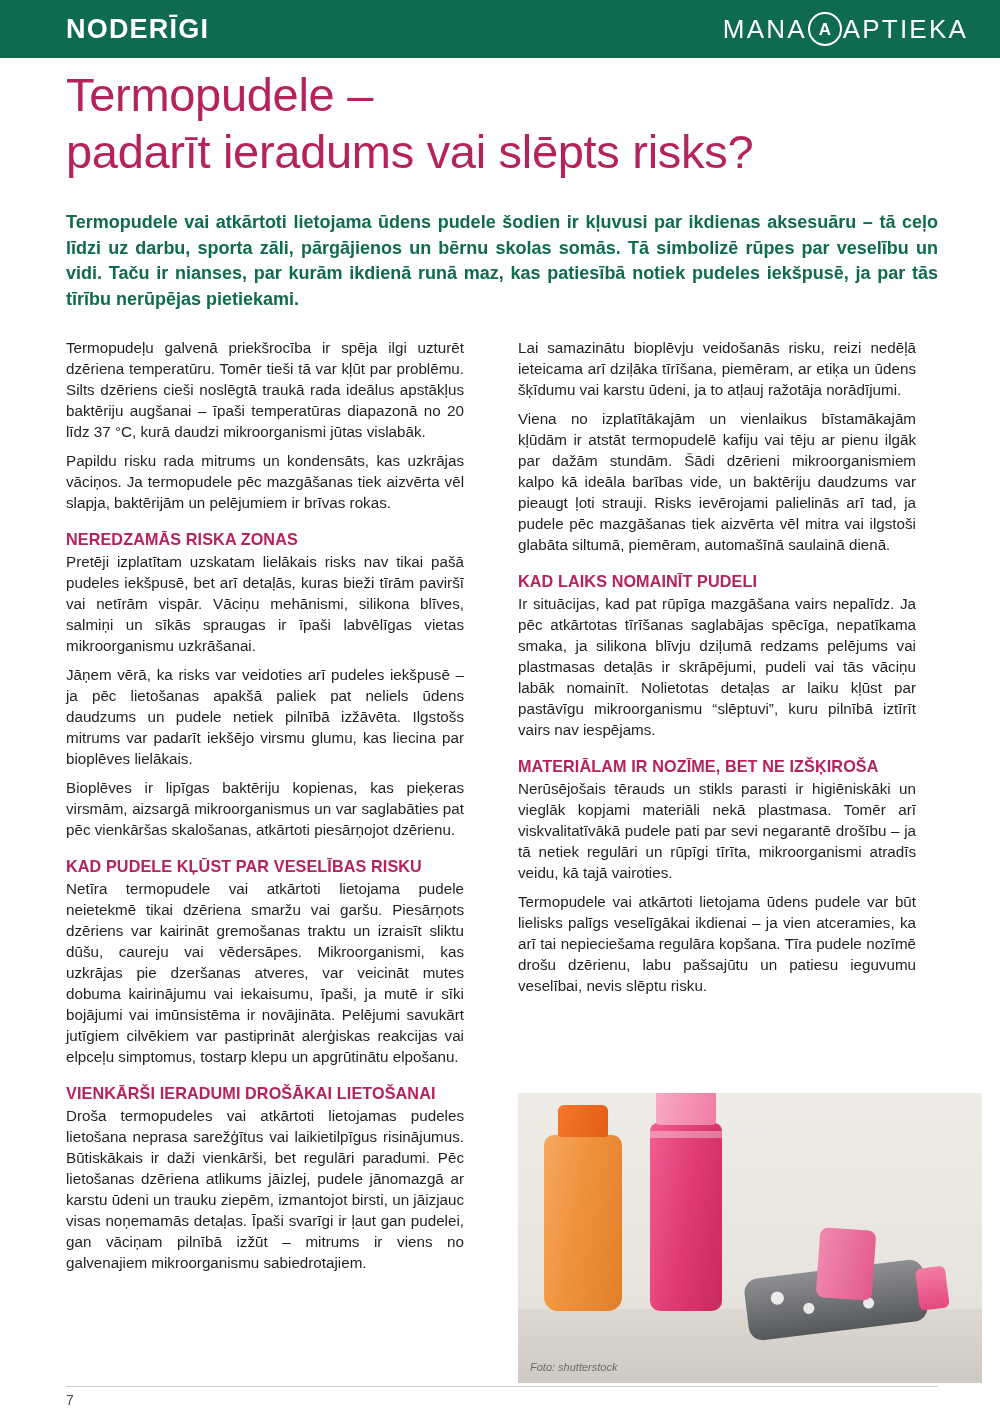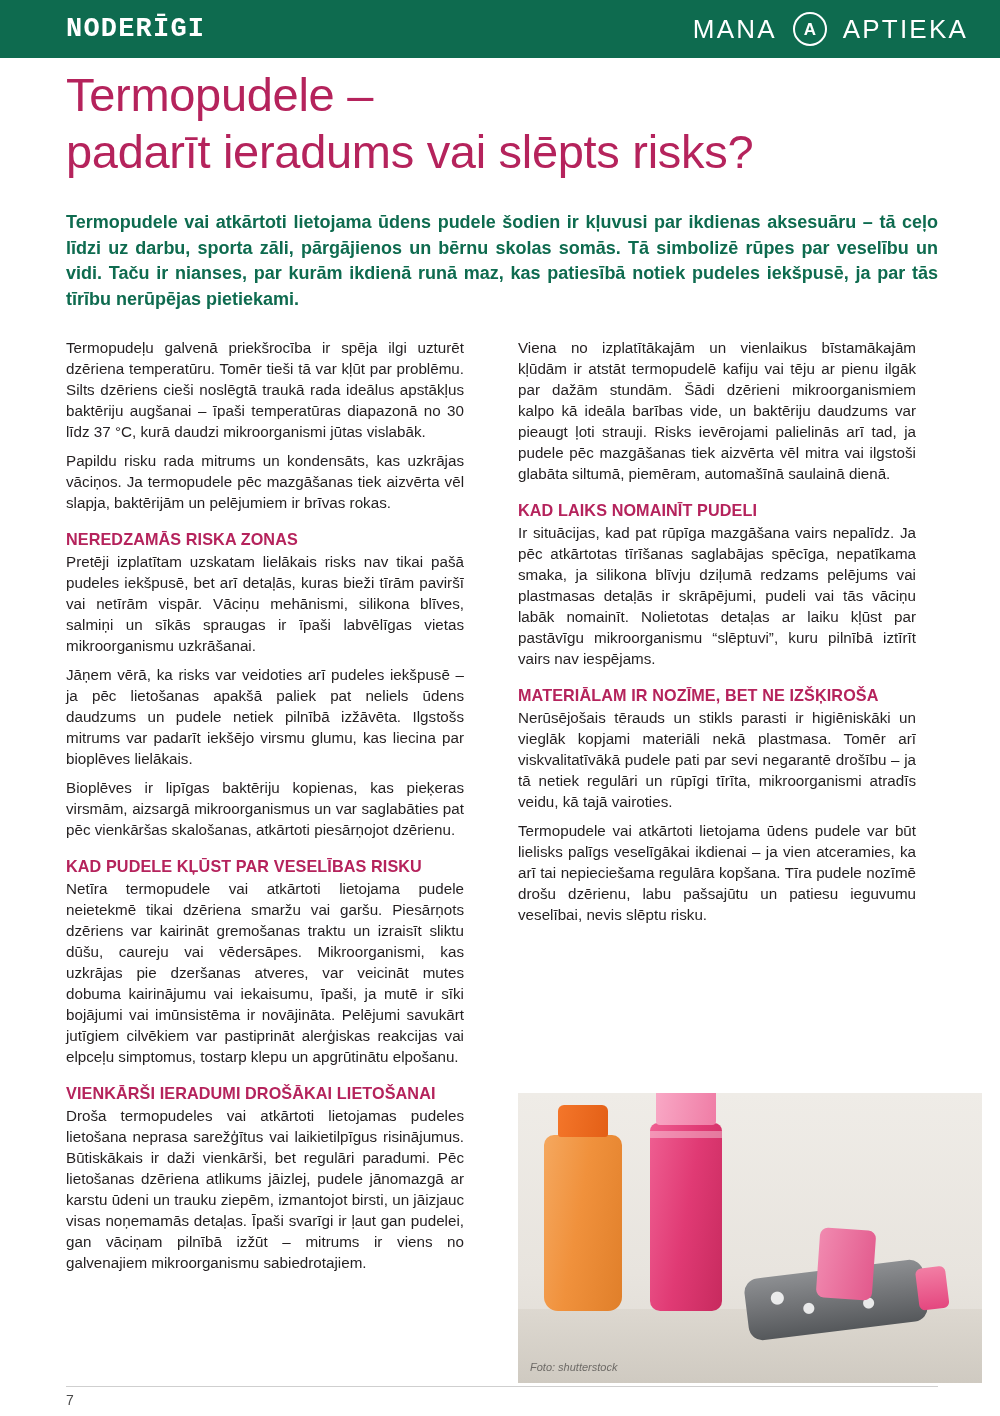--- a/index.html
+++ b/index.html
@@ -28,26 +28,25 @@
     align-items: center;
     justify-content: space-between;
     box-sizing: border-box;
     padding: 0 32px 0 66px;
   }
   .header-kicker {
     color: #ffffff;
     font-size: 27px;
     font-weight: bold;
     letter-spacing: 1.2px;
-    font-family: Liberation Mono, monospace;
   }
   .brand {
     display: flex;
     align-items: center;
-    gap: 16px;
+    gap: 1px;
     color: #ffffff;
     font-size: 26px;
     letter-spacing: 2.2px;
   }
   .brand-mark {
     width: 30px;
     height: 30px;
     border-radius: 50%;
     border: 2px solid #ffffff;
     display: inline-flex;
@@ -265,33 +264,34 @@
 </div>
 
 <div class="title-block">
   <div class="title-line">Termopudele –</div>
   <div class="title-line">padarīt ieradums vai slēpts risks?</div>
 </div>
 
 <div class="lead">Termopudele vai atkārtoti lietojama ūdens pudele šodien ir kļuvusi par ikdienas aksesuāru – tā ceļo līdzi uz darbu, sporta zāli, pārgājienos un bērnu skolas somās. Tā simbolizē rūpes par veselību un vidi. Taču ir nianses, par kurām ikdienā runā maz, kas patiesībā notiek pudeles iekšpusē, ja par tās tīrību nerūpējas pietiekami.</div>
 
 <div class="col col-left">
-  <p>Termopudeļu galvenā priekšrocība ir spēja ilgi uzturēt dzēriena temperatūru. Tomēr tieši tā var kļūt par problēmu. Silts dzēriens cieši noslēgtā traukā rada ideālus apstākļus baktēriju augšanai – īpaši temperatūras diapazonā no 30 līdz 37 °C, kurā daudzi mikroorganismi jūtas vislabāk.</p>
+  <p>Termopudeļu galvenā priekšrocība ir spēja ilgi uzturēt dzēriena temperatūru. Tomēr tieši tā var kļūt par problēmu. Silts dzēriens cieši noslēgtā traukā rada ideālus apstākļus baktēriju augšanai – īpaši temperatūras diapazonā no 20 līdz 37 °C, kurā daudzi mikroorganismi jūtas vislabāk.</p>
   <p>Papildu risku rada mitrums un kondensāts, kas uzkrājas vāciņos. Ja termopudele pēc mazgāšanas tiek aizvērta vēl slapja, baktērijām un pelējumiem ir brīvas rokas.</p>
   <h3 class="sub">NEREDZAMĀS RISKA ZONAS</h3>
   <p>Pretēji izplatītam uzskatam lielākais risks nav tikai pašā pudeles iekšpusē, bet arī detaļās, kuras bieži tīrām paviršī vai netīrām vispār. Vāciņu mehānismi, silikona blīves, salmiņi un sīkās spraugas ir īpaši labvēlīgas vietas mikroorganismu uzkrāšanai.</p>
   <p>Jāņem vērā, ka risks var veidoties arī pudeles iekšpusē – ja pēc lietošanas apakšā paliek pat neliels ūdens daudzums un pudele netiek pilnībā izžāvēta. Ilgstošs mitrums var padarīt iekšējo virsmu glumu, kas liecina par bioplēves lielākais.</p>
   <p>Bioplēves ir lipīgas baktēriju kopienas, kas pieķeras virsmām, aizsargā mikroorganismus un var saglabāties pat pēc vienkāršas skalošanas, atkārtoti piesārņojot dzērienu.</p>
   <h3 class="sub">KAD PUDELE KĻŪST PAR VESELĪBAS RISKU</h3>
   <p>Netīra termopudele vai atkārtoti lietojama pudele neietekmē tikai dzēriena smaržu vai garšu. Piesārņots dzēriens var kairināt gremošanas traktu un izraisīt sliktu dūšu, caureju vai vēdersāpes. Mikroorganismi, kas uzkrājas pie dzeršanas atveres, var veicināt mutes dobuma kairinājumu vai iekaisumu, īpaši, ja mutē ir sīki bojājumi vai imūnsistēma ir novājināta. Pelējumi savukārt jutīgiem cilvēkiem var pastiprināt alerģiskas reakcijas vai elpceļu simptomus, tostarp klepu un apgrūtinātu elpošanu.</p>
   <h3 class="sub">VIENKĀRŠI IERADUMI DROŠĀKAI LIETOŠANAI</h3>
   <p>Droša termopudeles vai atkārtoti lietojamas pudeles lietošana neprasa sarežģītus vai laikietilpīgus risinājumus. Būtiskākais ir daži vienkārši, bet regulāri paradumi. Pēc lietošanas dzēriena atlikums jāizlej, pudele jānomazgā ar karstu ūdeni un trauku ziepēm, izmantojot birsti, un jāizjauc visas noņemamās detaļas. Īpaši svarīgi ir ļaut gan pudelei, gan vāciņam pilnībā izžūt – mitrums ir viens no galvenajiem mikroorganismu sabiedrotajiem.</p>
 </div>
 
 <div class="col col-right">
+  <p>Lai samazinātu bioplēvju veidošanās risku, reizi nedēļā ieteicama arī dziļāka tīrīšana, piemēram, ar etiķa un ūdens šķīdumu vai karstu ūdeni, ja to atļauj ražotāja norādījumi.</p>
   <p>Viena no izplatītākajām un vienlaikus bīstamākajām kļūdām ir atstāt termopudelē kafiju vai tēju ar pienu ilgāk par dažām stundām. Šādi dzērieni mikroorganismiem kalpo kā ideāla barības vide, un baktēriju daudzums var pieaugt ļoti strauji. Risks ievērojami palielinās arī tad, ja pudele pēc mazgāšanas tiek aizvērta vēl mitra vai ilgstoši glabāta siltumā, piemēram, automašīnā saulainā dienā.</p>
   <h3 class="sub">KAD LAIKS NOMAINĪT PUDELI</h3>
   <p>Ir situācijas, kad pat rūpīga mazgāšana vairs nepalīdz. Ja pēc atkārtotas tīrīšanas saglabājas spēcīga, nepatīkama smaka, ja silikona blīvju dziļumā redzams pelējums vai plastmasas detaļās ir skrāpējumi, pudeli vai tās vāciņu labāk nomainīt. Nolietotas detaļas ar laiku kļūst par pastāvīgu mikroorganismu “slēptuvi”, kuru pilnībā iztīrīt vairs nav iespējams.</p>
   <h3 class="sub">MATERIĀLAM IR NOZĪME, BET NE IZŠĶIROŠA</h3>
   <p>Nerūsējošais tērauds un stikls parasti ir higiēniskāki un vieglāk kopjami materiāli nekā plastmasa. Tomēr arī viskvalitatīvākā pudele pati par sevi negarantē drošību – ja tā netiek regulāri un rūpīgi tīrīta, mikroorganismi atradīs veidu, kā tajā vairoties.</p>
   <p>Termopudele vai atkārtoti lietojama ūdens pudele var būt lielisks palīgs veselīgākai ikdienai – ja vien atceramies, ka arī tai nepieciešama regulāra kopšana. Tīra pudele nozīmē drošu dzērienu, labu pašsajūtu un patiesu ieguvumu veselībai, nevis slēptu risku.</p>
 </div>
 
 <div class="photo">
   <div class="photo-bg"></div>

